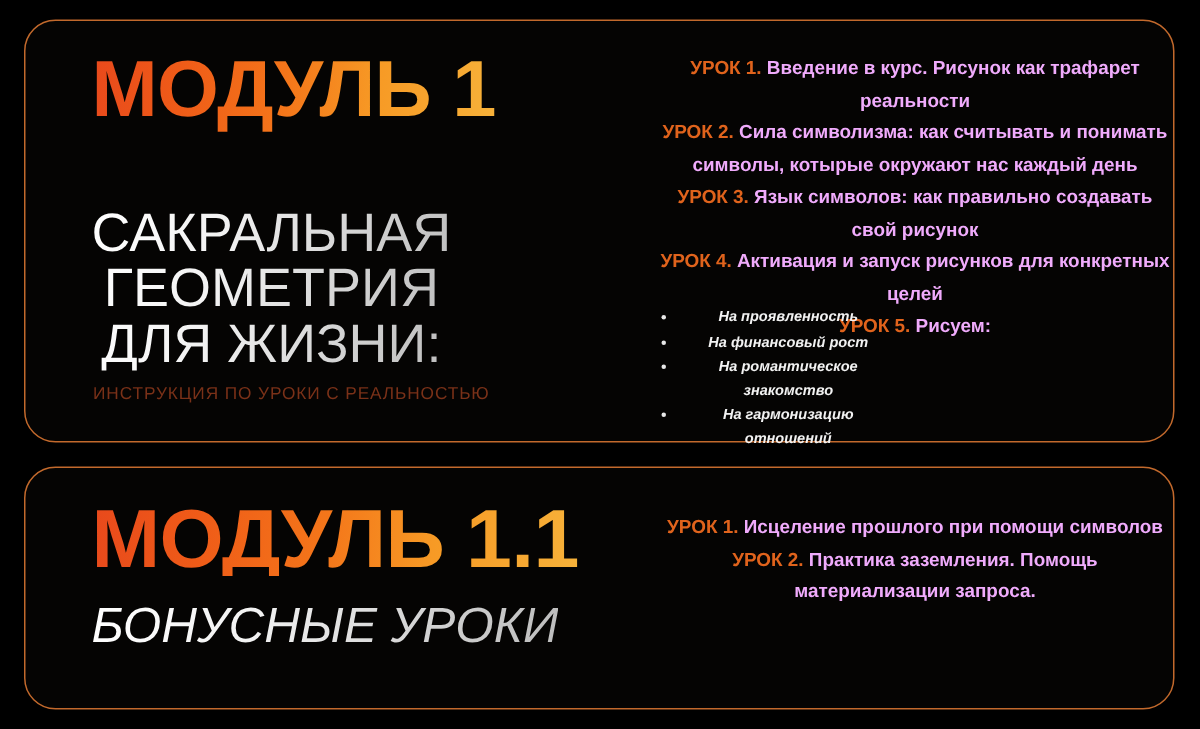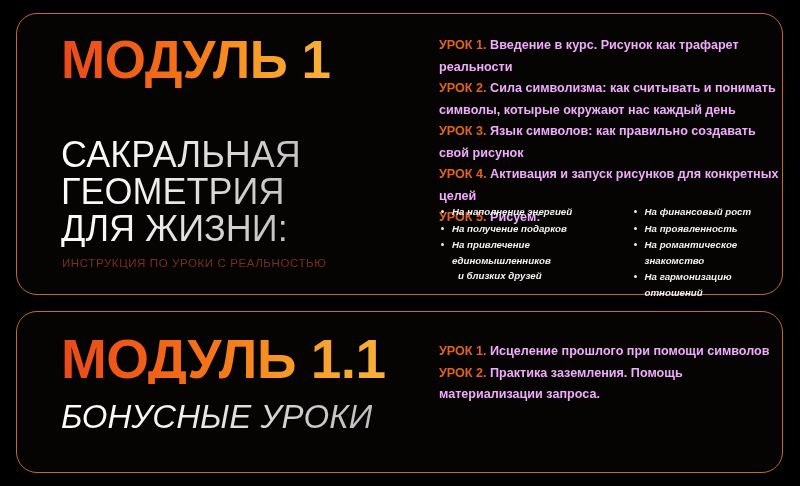--- a/index.html
+++ b/index.html
@@ -15,20 +15,21 @@
     background: #000000;
     position: relative;
   }
 
   .page {
     position: absolute;
     left: 0; top: 0;
     width: 800px;
     height: 371px;
     background: #000000;
+    text-align: center;
   }
 
   
   .panel {
     position: absolute;
     box-sizing: border-box;
     border: 1.3px solid #c2692c;
     border-radius: 21px;
     background: #050403;
   }
@@ -212,28 +213,23 @@
 
       <div class="lessons" id="module-1-lessons">
         <div class="lesson-line"><span class="lesson-tag">УРОК 1.</span><span class="lesson-text"> Введение в курс. Рисунок как трафарет реальности</span></div>
         <div class="lesson-line"><span class="lesson-tag">УРОК 2.</span><span class="lesson-text"> Сила символизма: как считывать и понимать символы, котырые окружают нас каждый день</span></div>
         <div class="lesson-line"><span class="lesson-tag">УРОК 3.</span><span class="lesson-text"> Язык символов: как правильно создавать свой рисунок</span></div>
         <div class="lesson-line"><span class="lesson-tag">УРОК 4.</span><span class="lesson-text"> Активация и запуск рисунков для конкретных целей</span></div>
         <div class="lesson-line"><span class="lesson-tag">УРОК 5.</span><span class="lesson-text"> Рисуем:</span></div>
       </div>
 
       <div class="bullets-wrap">
-        <ul class="bullet-col col-a">
-          <li><span>На наполнение энергией</span></li>
-          <li><span>На получение подарков</span></li>
-          <li><span>На привлечение единомышленников</span><span class="cont">и близких друзей</span></li>
-        </ul>
         <ul class="bullet-col col-b">
+          <li><span>На проявленность</span></li>
           <li><span>На финансовый рост</span></li>
-          <li><span>На проявленность</span></li>
           <li><span>На романтическое знакомство</span></li>
           <li><span>На гармонизацию отношений</span></li>
         </ul>
       </div>
 
     </div>
   </section>
 
   <section class="panel" id="panel-module-11">
 

